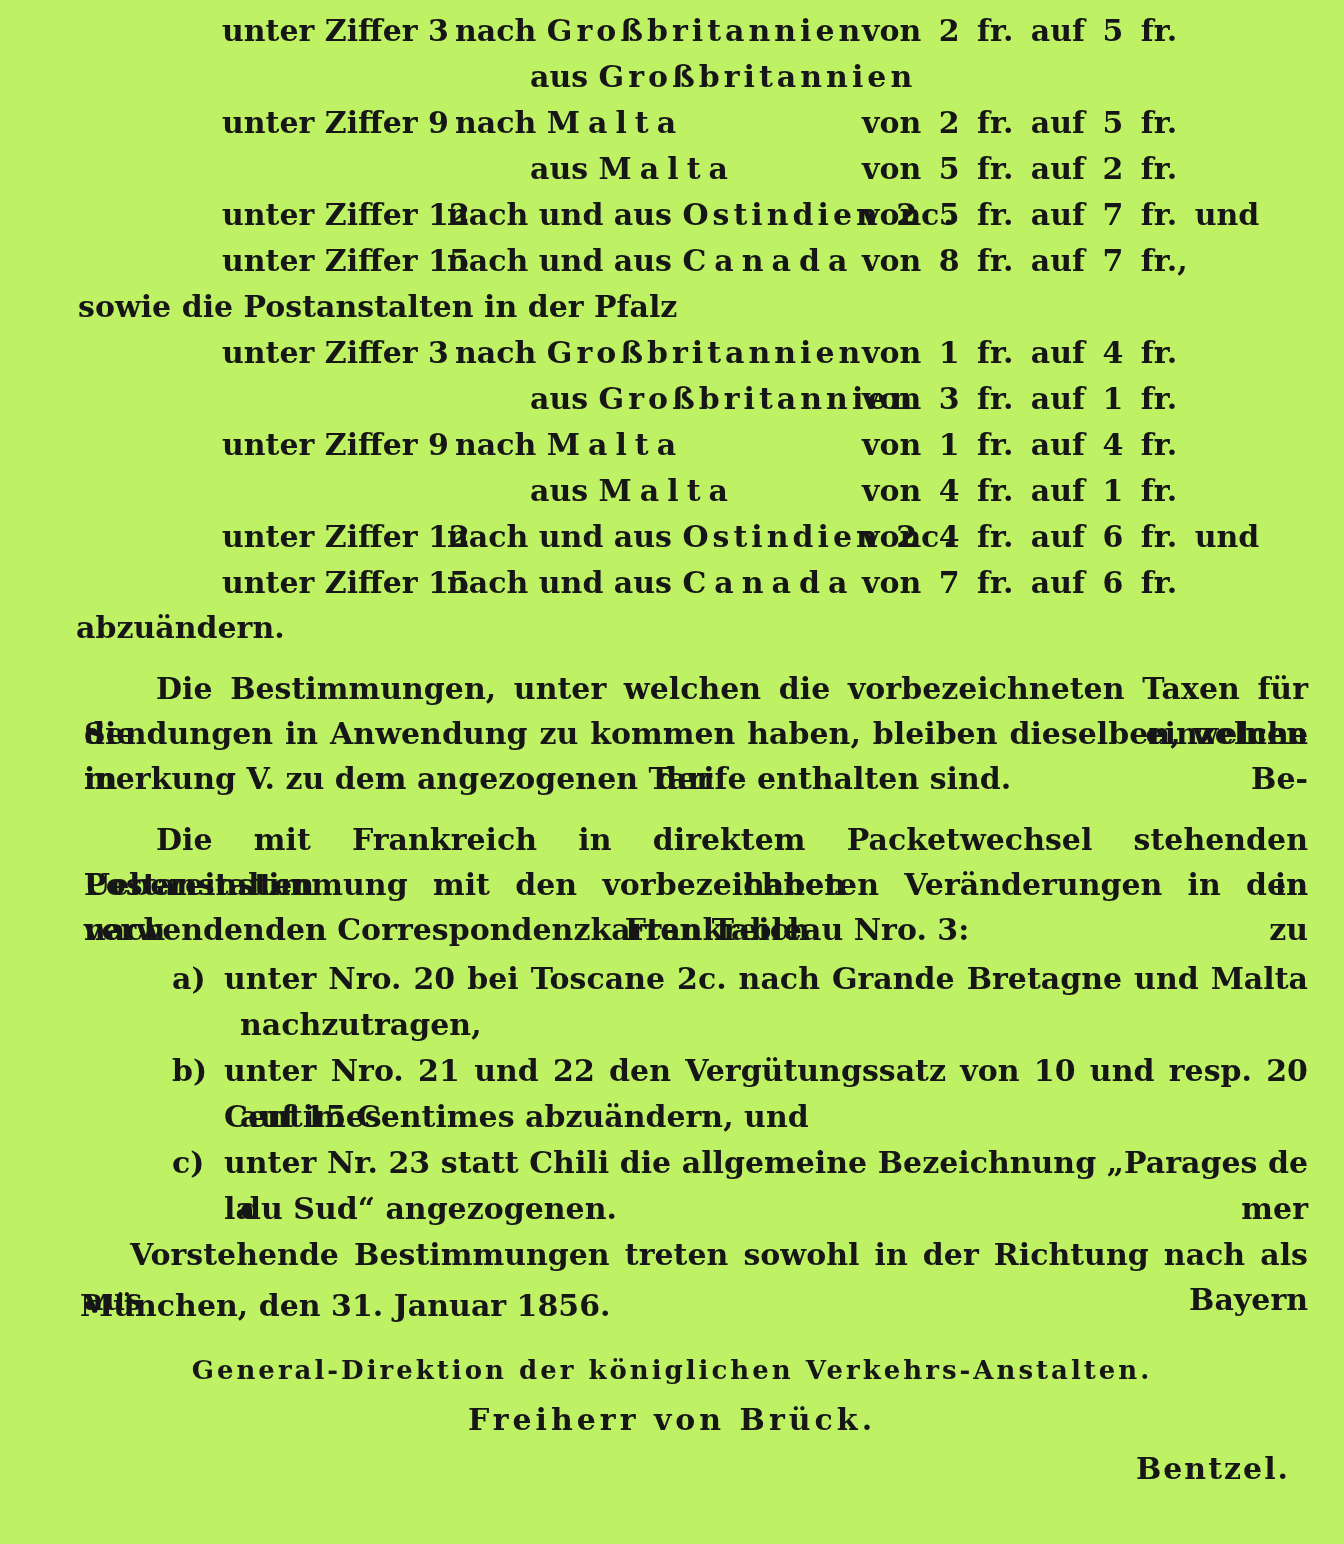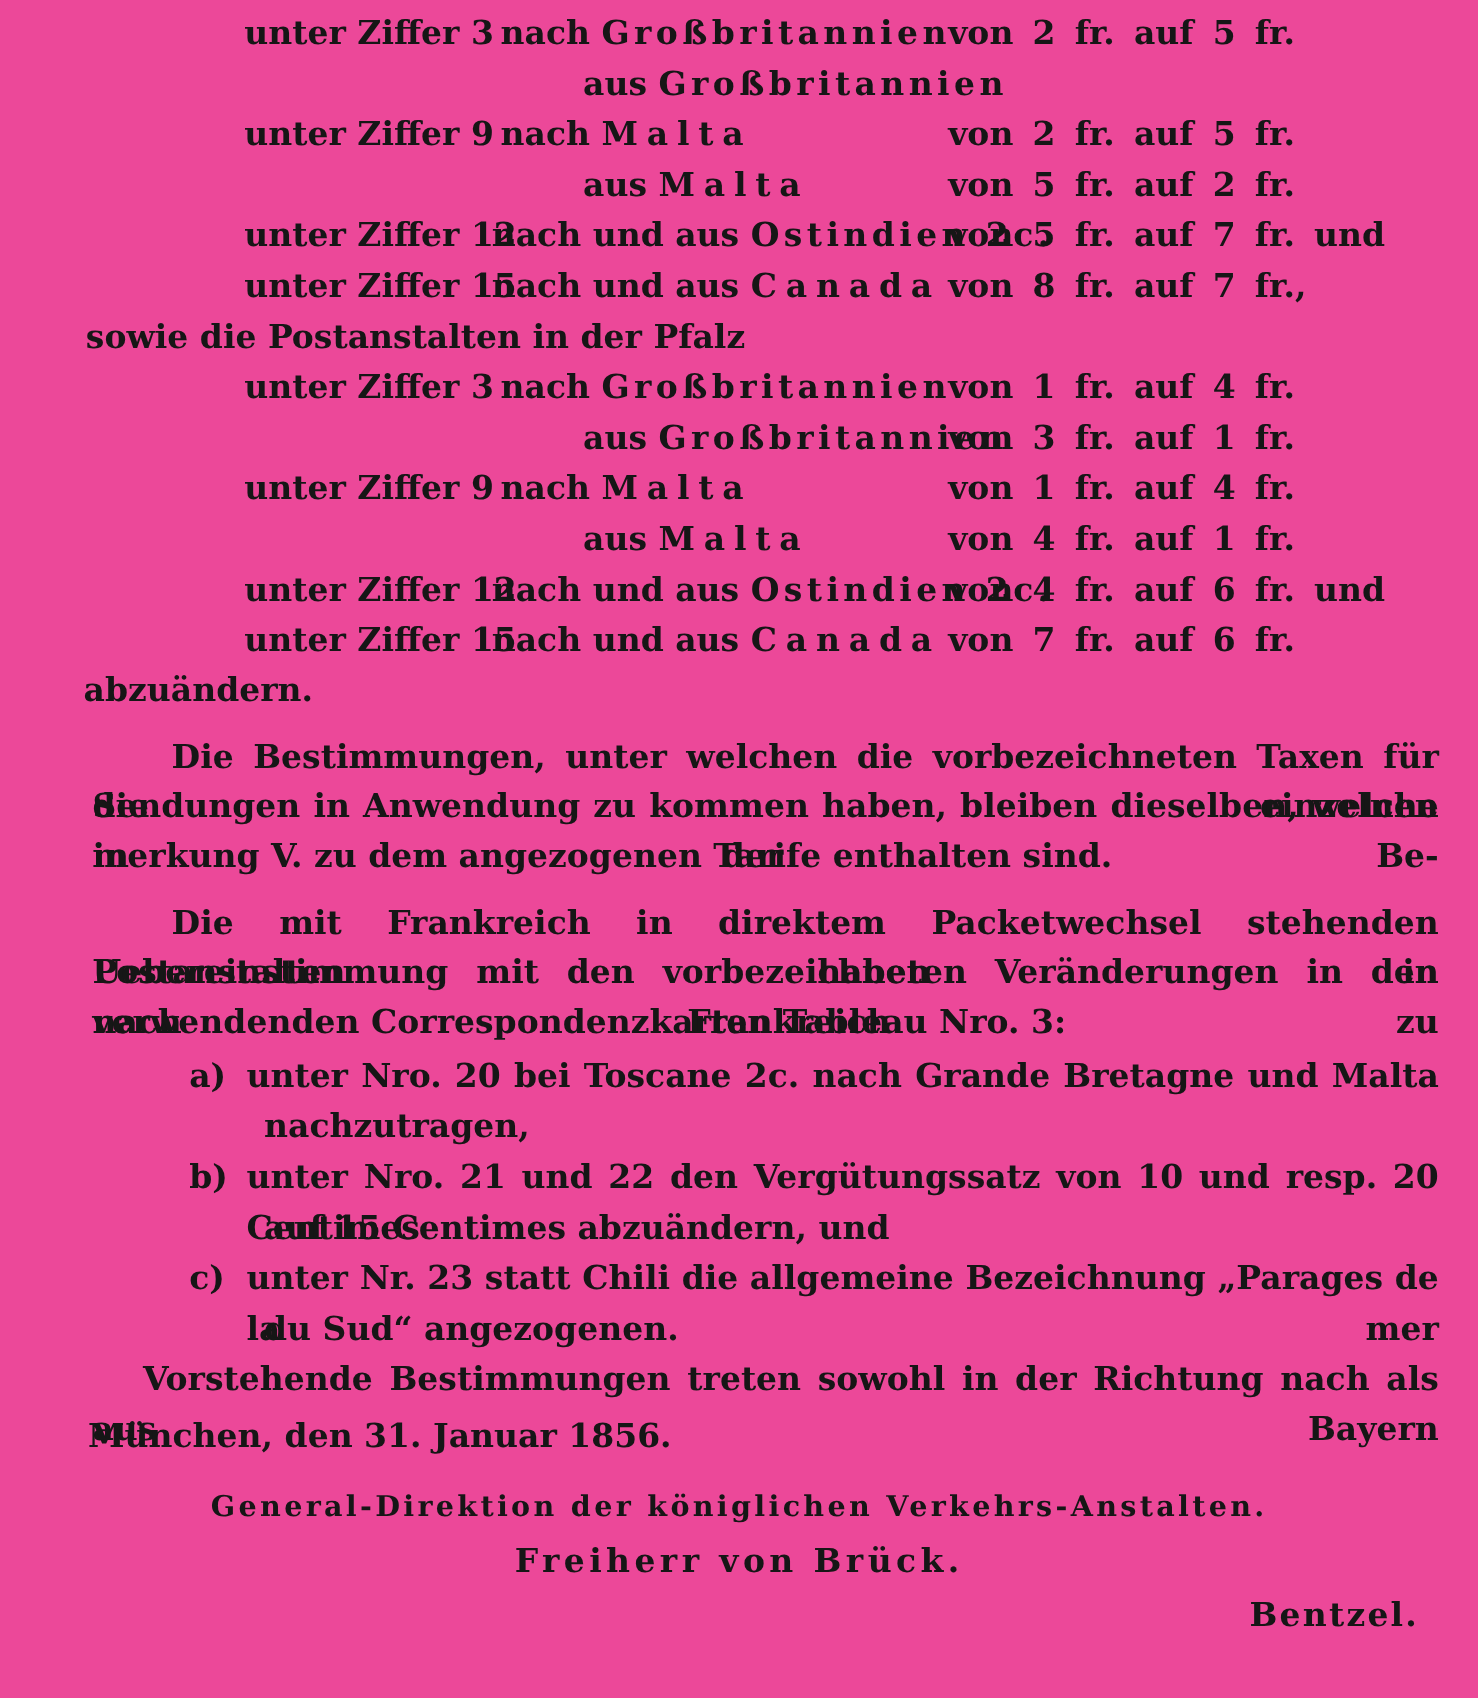--- a/index.html
+++ b/index.html
@@ -3,21 +3,21 @@
 <meta charset="utf-8">
 <style>
   html, body {
     margin: 0; padding: 0;
     background: #ffffff;
   }
   #page {
     position: relative;
     width: 1344px;
     height: 1544px;
-    background: #ec4899;
+    background: #bef264;
     color: #161616;
     font-family: "DejaVu Serif", serif;
     font-weight: bold;
     font-size: 30px;
     overflow: hidden;
     box-sizing: border-box;
     padding-top: 8px;
   }
   
   .t-row {

